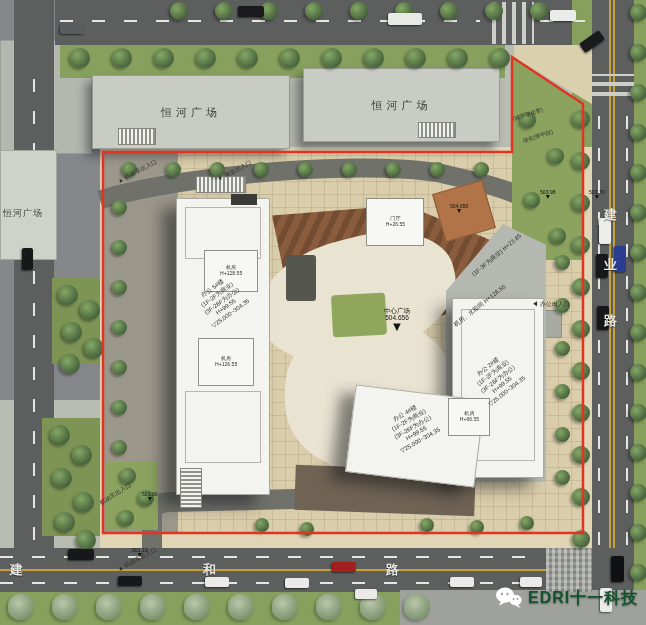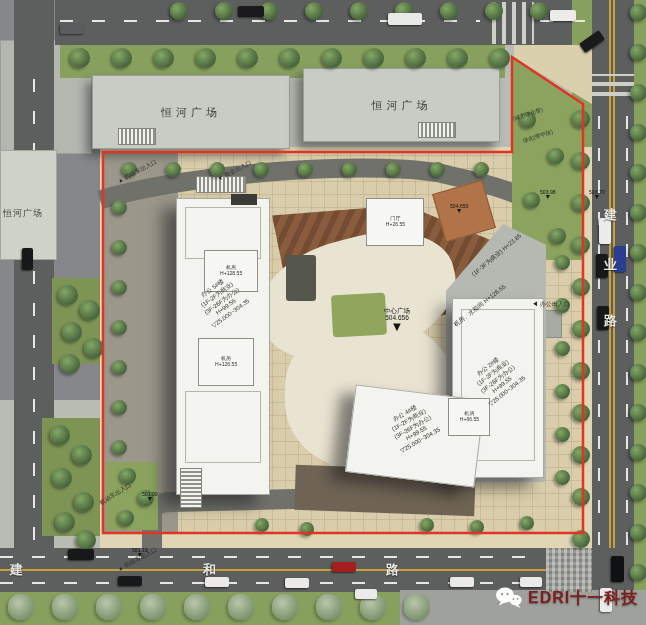--- a/index.html
+++ b/index.html
@@ -45,21 +45,21 @@
   .car{position:absolute;border-radius:2px;box-shadow:-1px 1px 2px rgba(0,0,0,.55);}
   .roadname{position:absolute;color:#e8e8e4;font-size:13px;font-weight:bold;
             text-shadow:0 1px 1px rgba(0,0,0,.5);}
   .marker{position:absolute;text-align:center;color:#151512;font-size:6px;line-height:1.05;
           transform:scale(.85);transform-origin:left top;white-space:nowrap;}
   .marker .tri{font-size:8px;line-height:6px;}
   .marker.big{transform:scale(1);font-size:6.5px;}
   .marker.big .tri{font-size:13px;line-height:10px;}
   .rlabel{position:absolute;font-size:6px;color:#2e2e29;white-space:nowrap;
           transform-origin:left top;}
-  .logo{position:absolute;display:flex;align-items:center;gap:5px;color:#7f1d1d;
+  .logo{position:absolute;display:flex;align-items:center;gap:5px;color:#14532d;
         font-size:16px;font-weight:bold;text-shadow:0 1px 2px rgba(0,0,0,.45);letter-spacing:1px;}
   svg.abs{pointer-events:none;}
 </style>
 </head>
 <body>
 
 <div class="stage">
 
   <div class="abs pave-dark" style="left:0;top:150;width:100px;height:400px;"></div>
   <div class="abs" style="left:0;top:40px;width:90px;height:112px;background:#b4b7b0;border:1px solid #9aa096;"></div>

